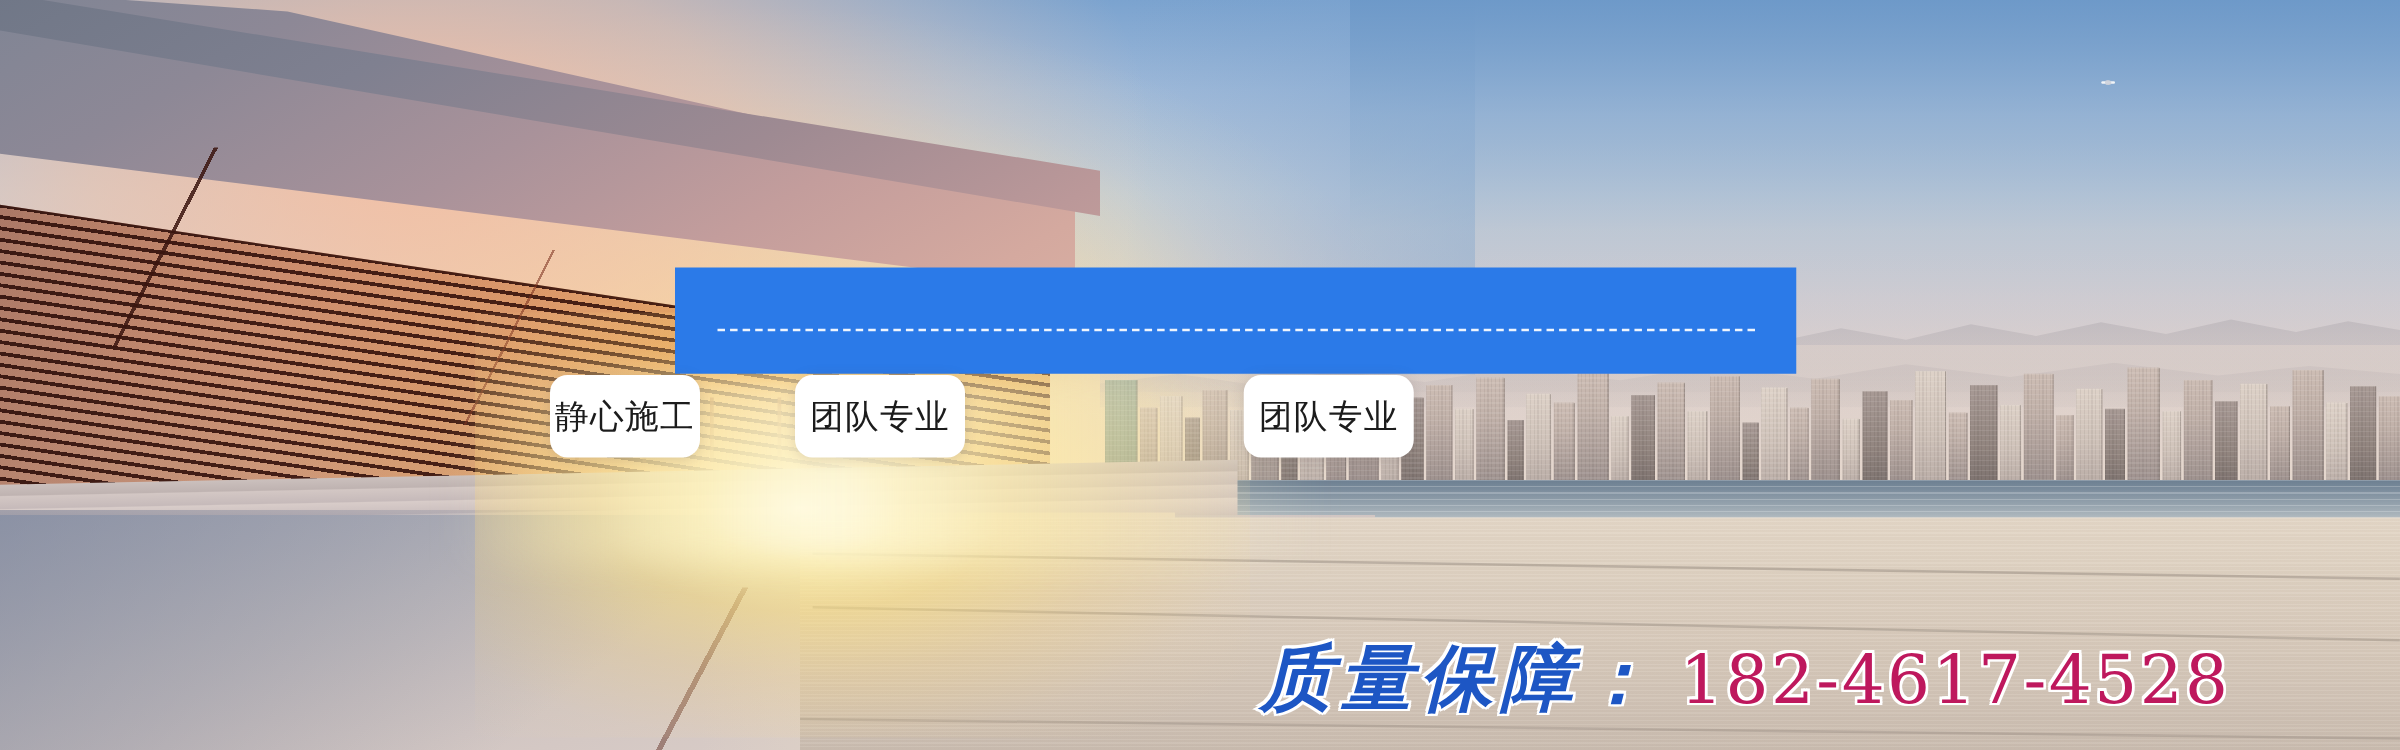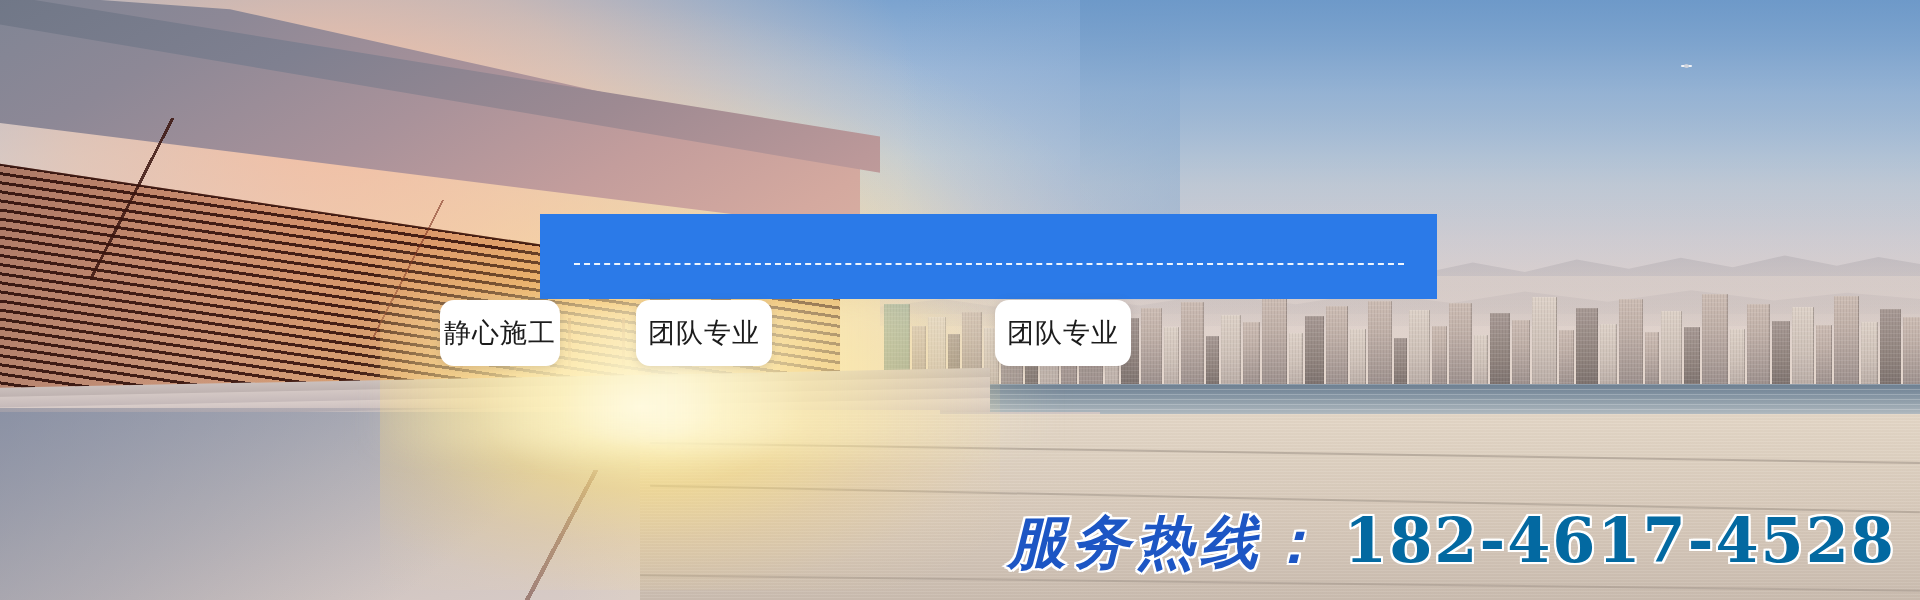--- a/index.html
+++ b/index.html
@@ -306,24 +306,24 @@
     letter-spacing: 6px;
     color: #1d56c4;
     -webkit-text-stroke: 3px #ffffff;
     paint-order: stroke fill;
     text-shadow:
        2px 0 0 #fff, -2px 0 0 #fff, 0 2px 0 #fff, 0 -2px 0 #fff,
        2px 2px 0 #fff, -2px -2px 0 #fff, 2px -2px 0 #fff, -2px 2px 0 #fff;
   }
   .hotline-number {
     font-family: "DejaVu Serif", "Liberation Serif", serif;
-    font-size: 62px; font-weight: 700;
+    font-size: 54px; font-weight: 400;
     letter-spacing: 2px;
     margin-left: 16px;
-    color: #0369a1;
+    color: #be185d;
     -webkit-text-stroke: 3px #ffffff;
     paint-order: stroke fill;
     text-shadow:
        2px 0 0 #fff, -2px 0 0 #fff, 0 2px 0 #fff, 0 -2px 0 #fff,
        2px 2px 0 #fff, -2px -2px 0 #fff, 2px -2px 0 #fff, -2px 2px 0 #fff;
   }
 </style>
 </head>
 <body>
 
@@ -432,17 +432,17 @@
     </div>
     <div class="tag t1">
       <span>团队专业</span>
     </div>
     <div class="tag t3">
       <span>团队专业</span>
     </div>
   </div>
 
   <div class="hotline">
-    <span class="hotline-label">服务热线：</span>
+    <span class="hotline-label">质量保障：</span>
     <span class="hotline-number">182-4617-4528</span>
   </div>
 
 </div>
 
 </body></html>

